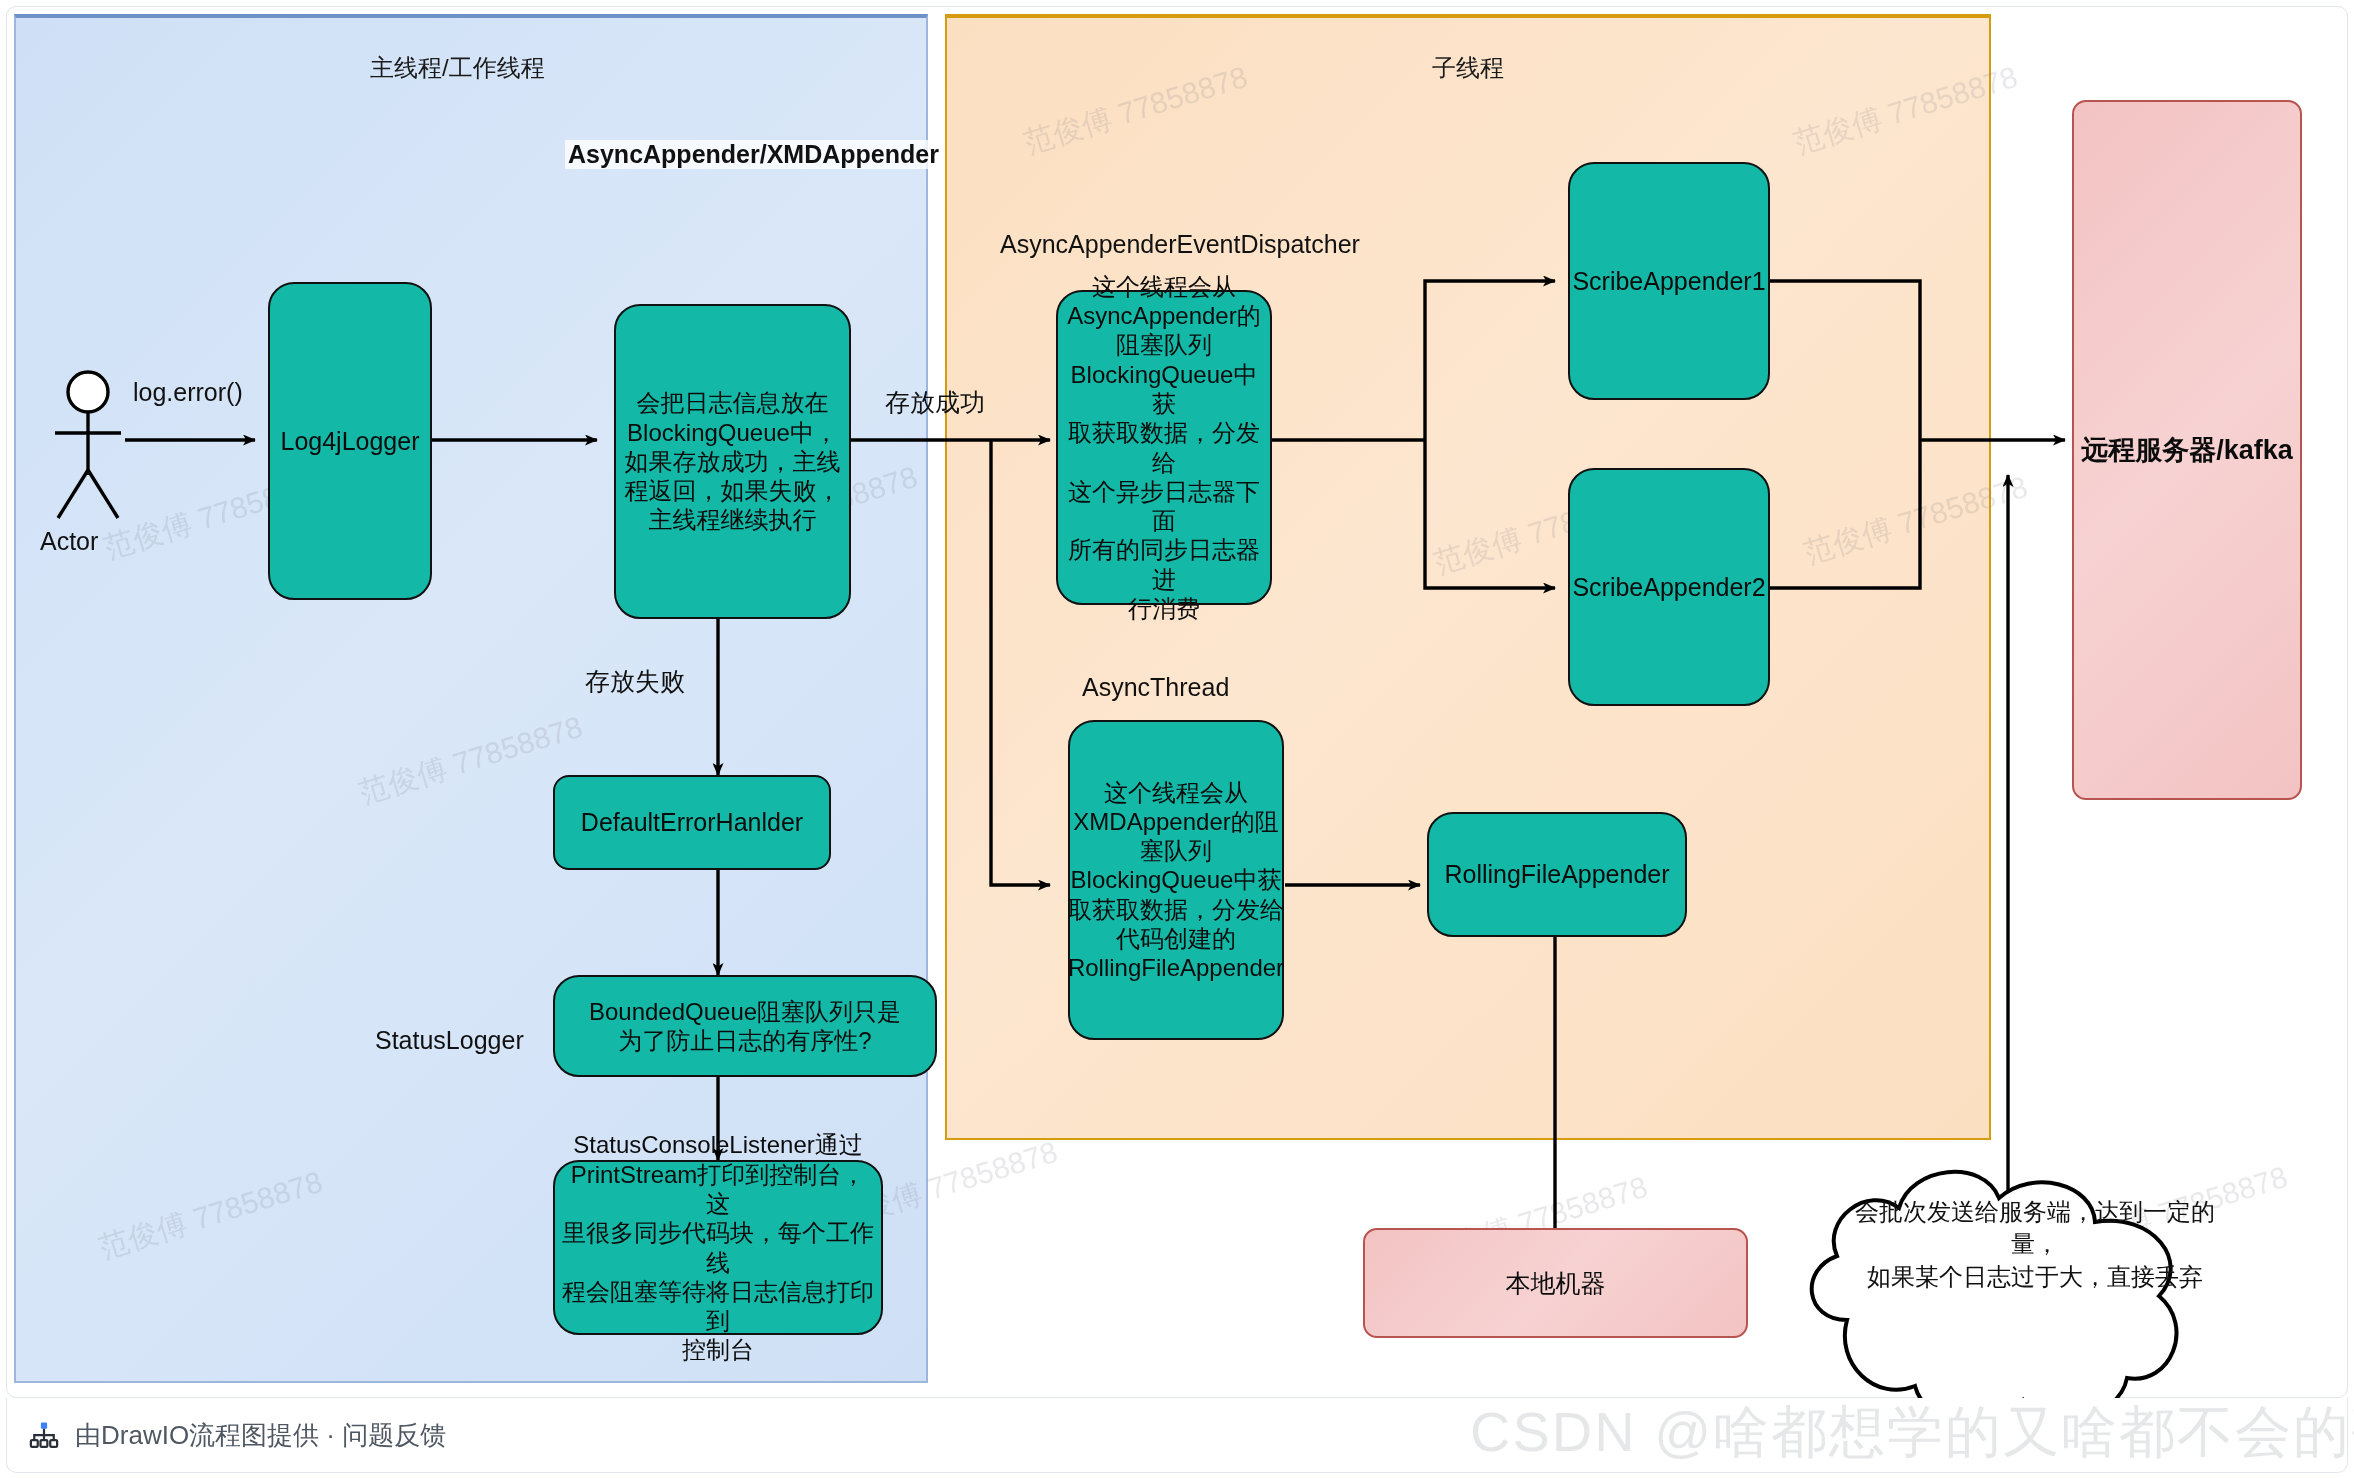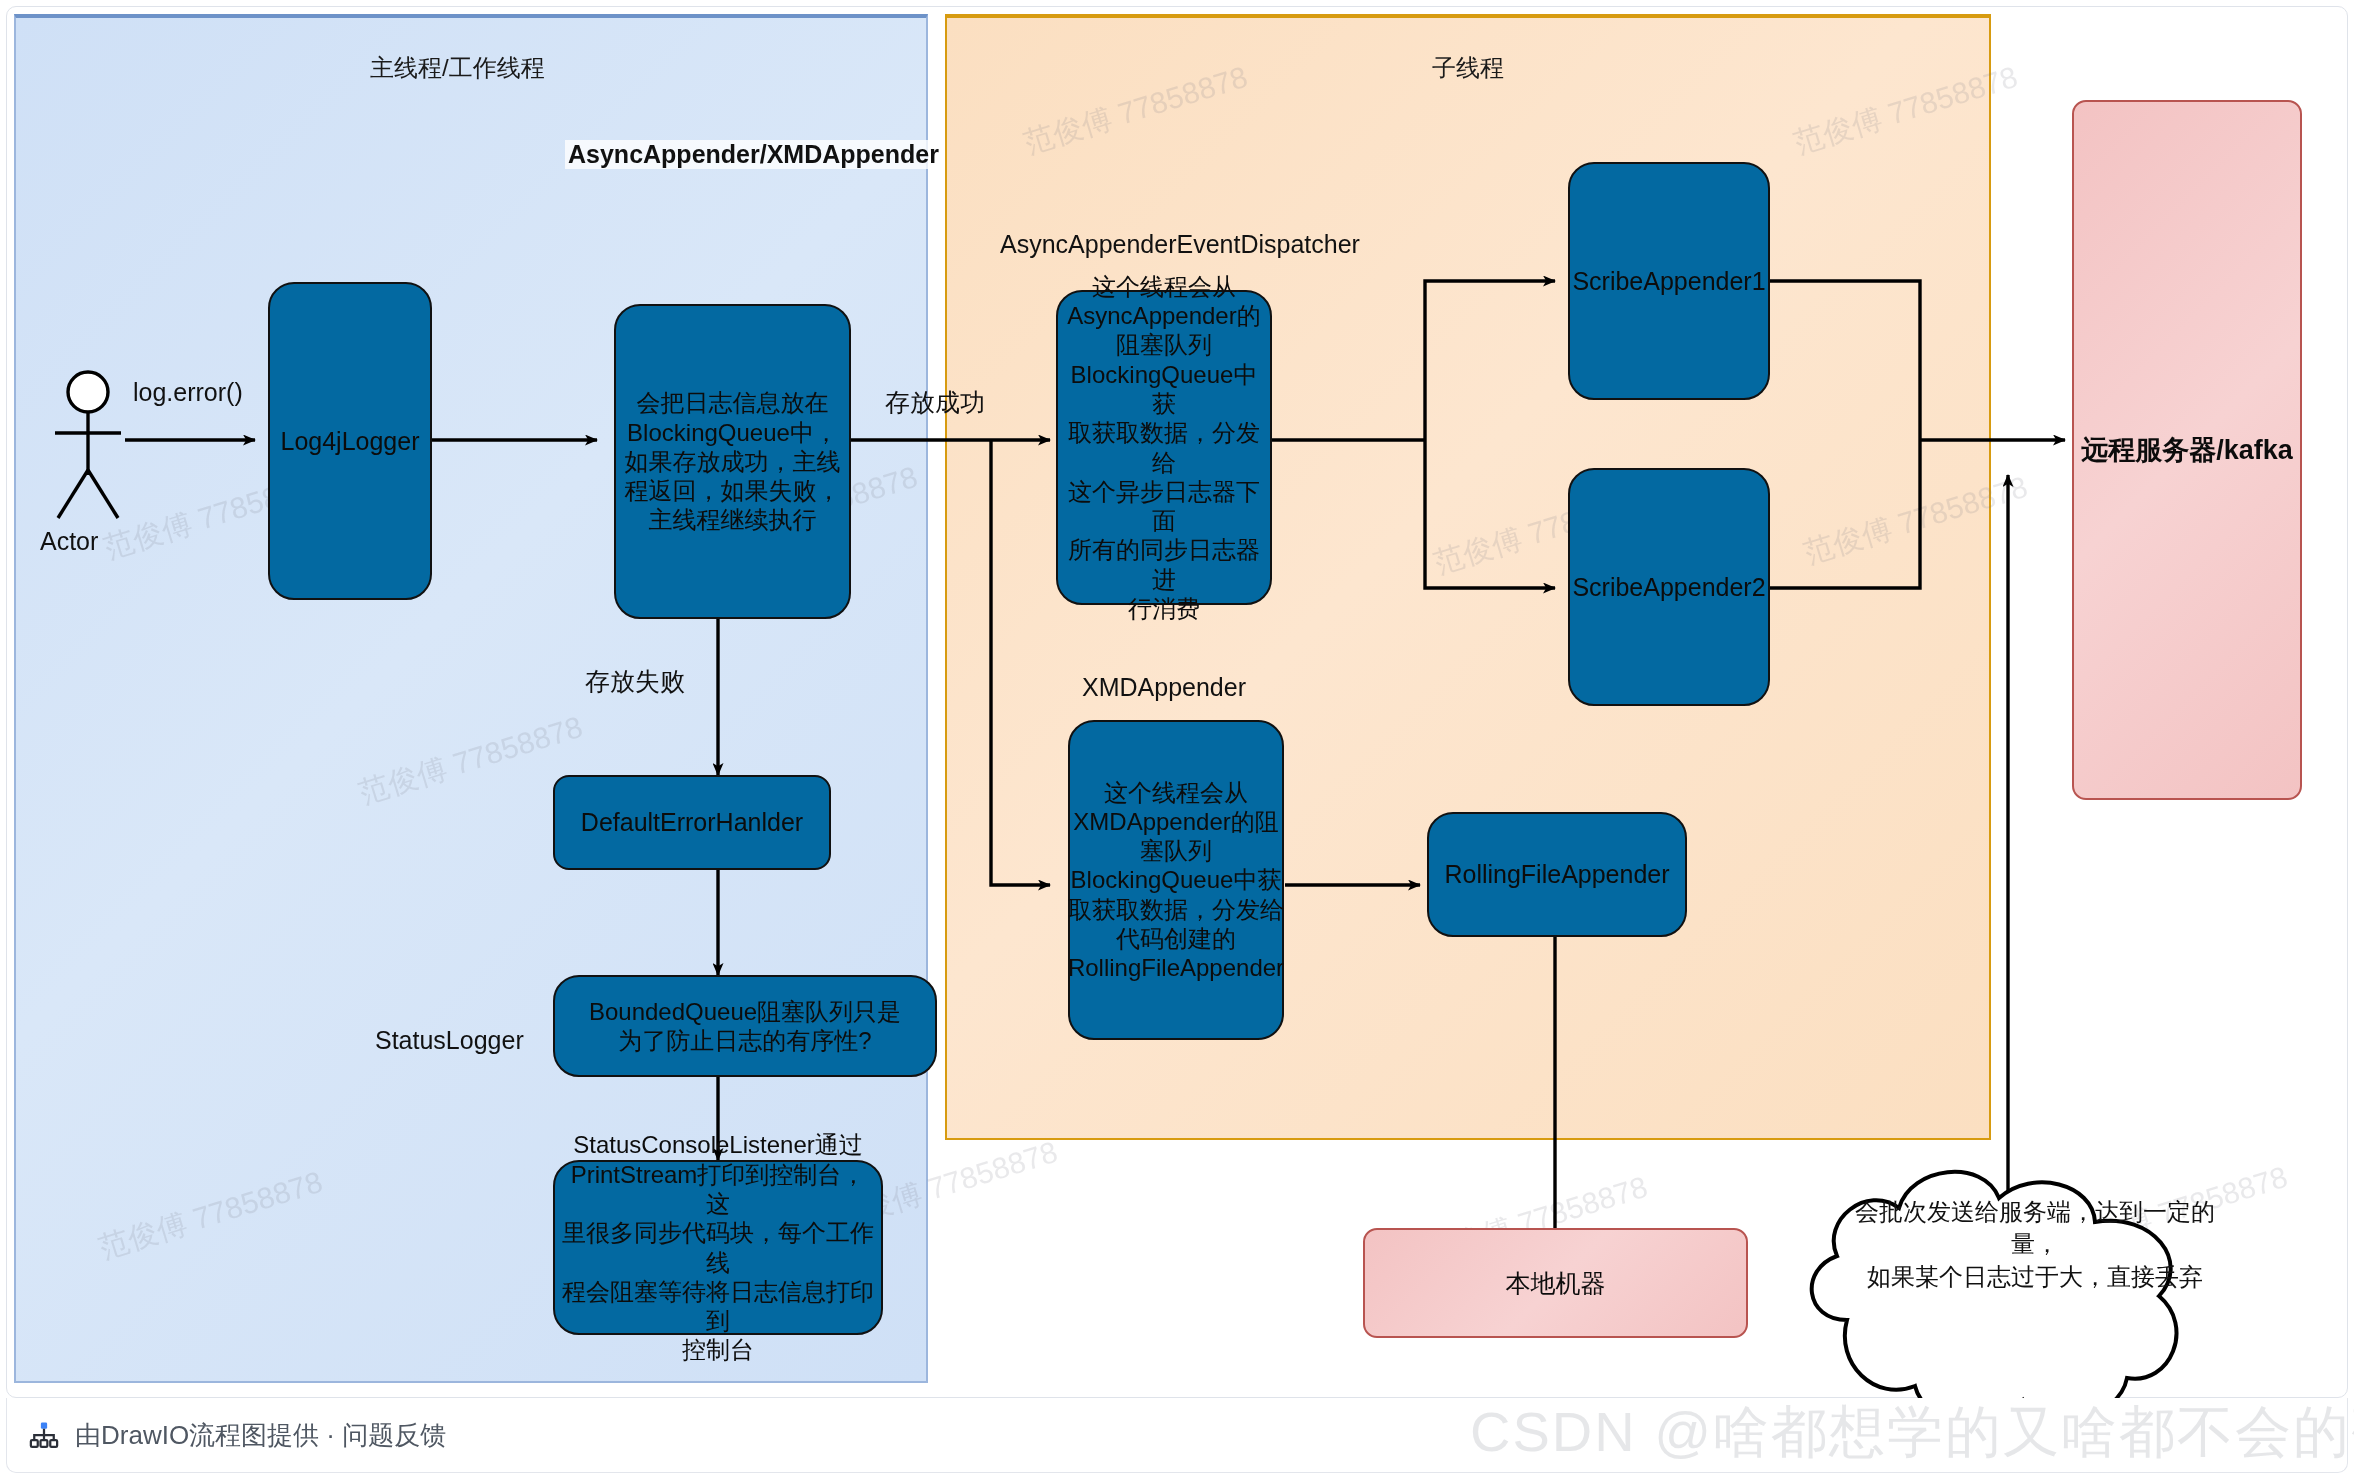--- a/index.html
+++ b/index.html
@@ -15,21 +15,21 @@
   .lane-main{left:14px;top:14px;width:914px;height:1369px;
         background:linear-gradient(135deg,#cfe0f6 0%,#d9e7f8 45%,#cfe0f6 100%);
         border:2px solid #9cb6dd;border-top:4px solid #6d92c8;}
   .lane-child{left:945px;top:14px;width:1046px;height:1126px;
         background:linear-gradient(135deg,#fbdfc1 0%,#fde6cf 45%,#fbdfc1 100%);
         border:2px solid #d79b10;border-top:4px solid #d79b10;}
 
   .lane-title{position:absolute;font-size:24px;color:#1a1a1a;white-space:nowrap;}
 
   
-  .node{position:absolute;box-sizing:border-box;background:#0369a1;
+  .node{position:absolute;box-sizing:border-box;background:#14b8a6;
         border:2.5px solid #111;border-radius:26px;
         display:flex;align-items:center;justify-content:center;
         text-align:center;font-size:25px;line-height:1.22;color:#0c0c0c;
         padding:4px 6px;white-space:pre-line;}
   .node.sq{border-radius:16px;}
   .node.red{background:linear-gradient(135deg,#f3c3c3 0%,#f7d2d2 50%,#f3c3c3 100%);
             border:2.5px solid #b85450;border-radius:14px;}
 
   
   .lbl{position:absolute;font-size:25px;color:#111;white-space:nowrap;}
@@ -125,21 +125,21 @@
     <line x1="48" y1="42" x2="48" y2="105" stroke="#000" stroke-width="3.4"></line>
     <line x1="15" y1="63" x2="81" y2="63" stroke="#000" stroke-width="3.4"></line>
     <line x1="48" y1="100" x2="18" y2="148" stroke="#000" stroke-width="3.4"></line>
     <line x1="48" y1="100" x2="78" y2="148" stroke="#000" stroke-width="3.4"></line>
   </svg>
   <div class="actor-name" style="left:40px;top:527px;">Actor</div>
   <div class="lbl" style="left:133px;top:378px;">log.error()</div>
 
   <div class="lbl box" style="left:565px;top:140px;font-weight:bold;">AsyncAppender/XMDAppender</div>
   <div class="lbl" style="left:1000px;top:230px;">AsyncAppenderEventDispatcher</div>
-  <div class="lbl" style="left:1082px;top:673px;">XMDAppender</div>
+  <div class="lbl" style="left:1082px;top:673px;">AsyncThread</div>
   <div class="lbl" style="left:375px;top:1026px;">StatusLogger</div>
 
   <div class="lbl" style="left:885px;top:386px;">存放成功</div>
   <div class="lbl" style="left:585px;top:665px;">存放失败</div>
 
   <div class="node" style="left:268px;top:282px;width:164px;height:318px;">Log4jLogger</div>
 
   <div class="node" style="left:614px;top:285px;width:237px;height:315px;font-size:24px;margin-top:19px;">会把日志信息放在
 BlockingQueue中，
 如果存放成功，主线

